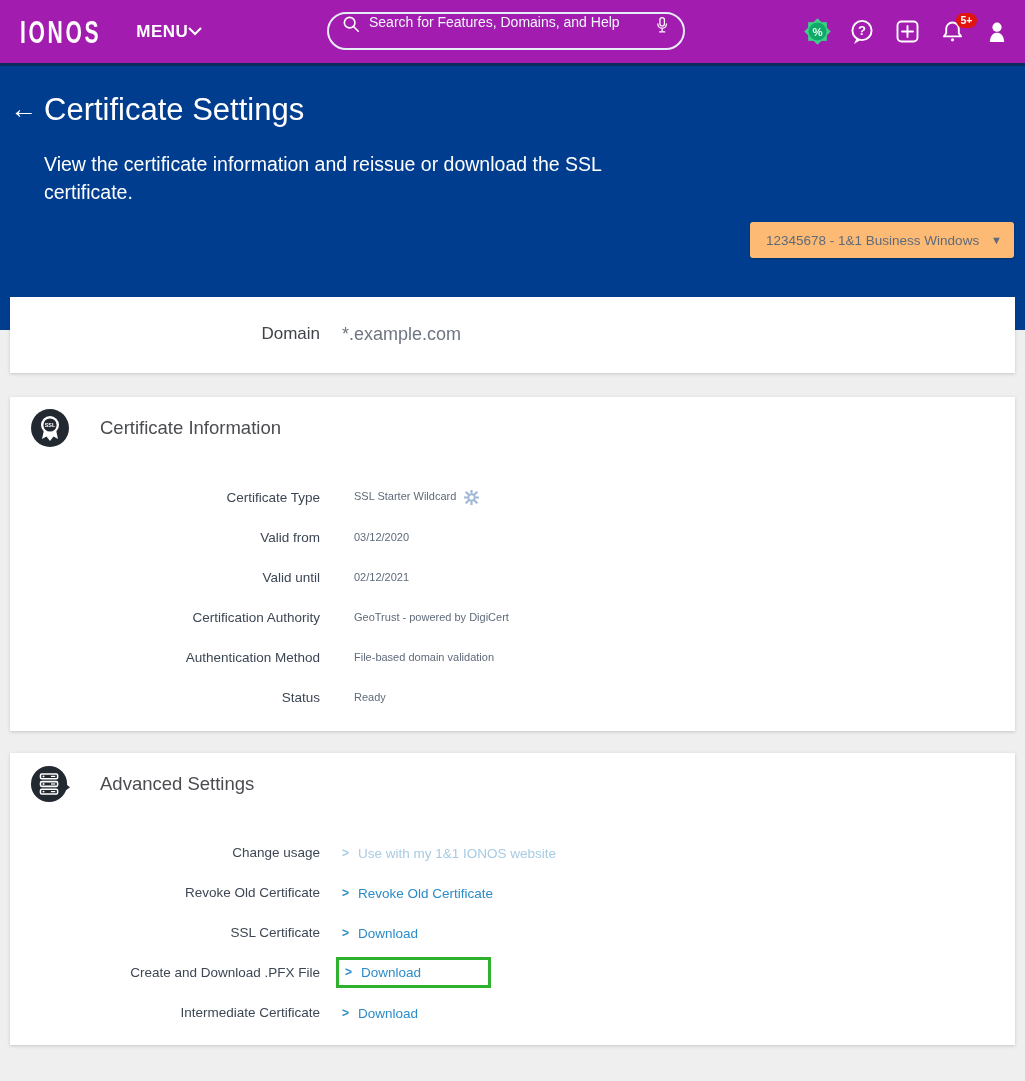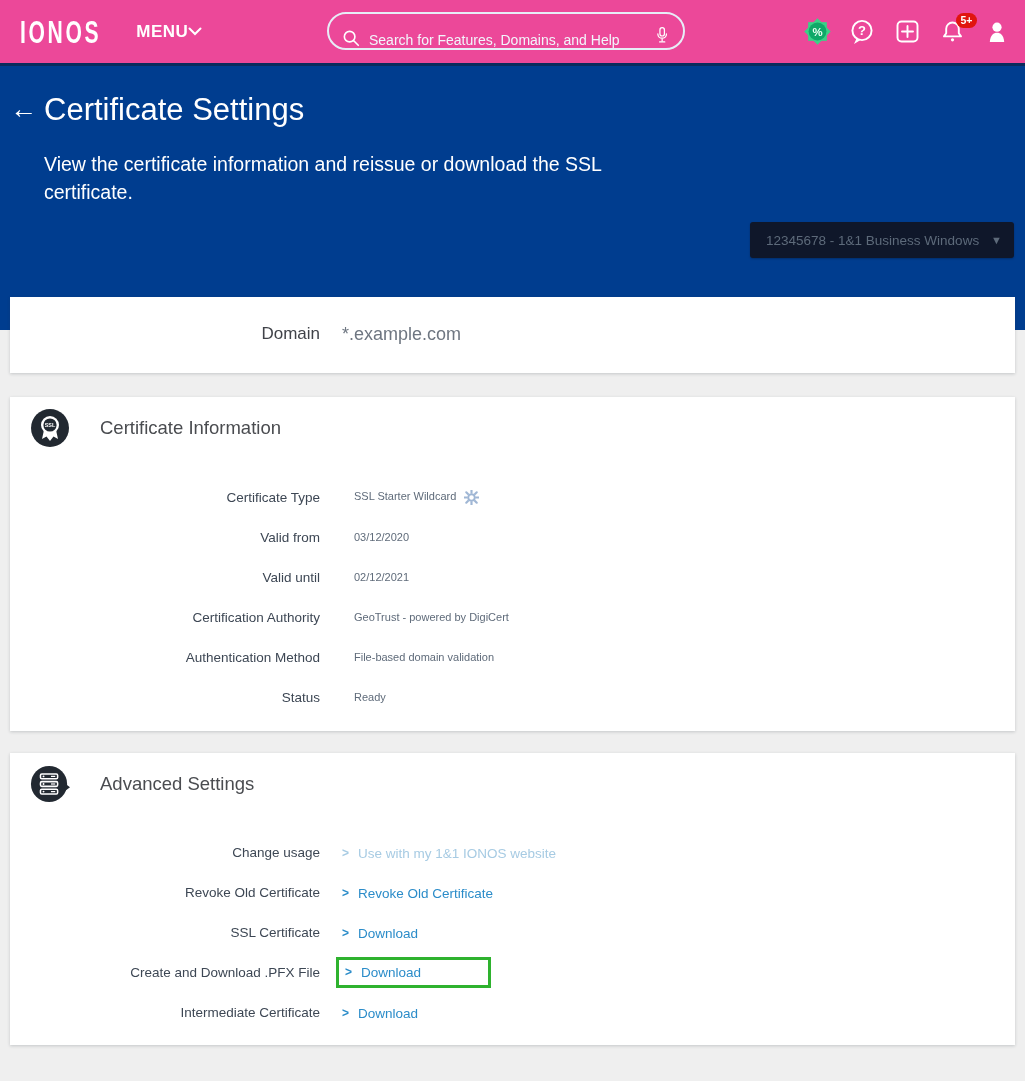--- a/index.html
+++ b/index.html
@@ -1,42 +1,42 @@
 <!DOCTYPE html>
 <html><head>
 <meta charset="utf-8">
 <style>
   * { margin:0; padding:0; box-sizing:border-box; }
   html,body { background:#efefef; font-family:"Liberation Sans", sans-serif; }
   .page { position:relative; width:1025px; height:1081px; background:#efefef; overflow:hidden; }
 
   
   .topbar { position:absolute; left:0; top:0; width:1025px; height:66px;
-    background:#ec4899; border-bottom:3px solid #0a2b5c; display:flex; align-items:center; }
+    background:#a21caf; border-bottom:3px solid #0a2b5c; display:flex; align-items:center; }
   .topbar-inner { position:relative; width:100%; height:63px; display:flex; align-items:center; }
   .logo { margin-left:20px; color:#fff; font-weight:bold; font-size:24px; letter-spacing:3px;
     transform:scale(0.88,1.32); transform-origin:left center; cursor:pointer; }
   .menu { margin-left:24px; display:flex; align-items:center; color:#fff; cursor:pointer; }
   .menu-label { font-size:17px; font-weight:bold; letter-spacing:.5px; }
   .searchbar { position:absolute; left:327px; top:12px; width:358px; height:38px;
-    border:2px solid #e7edf7; border-radius:20px; display:flex; align-items:flex-end; padding:0 12px 0 12px; }
+    border:2px solid #e7edf7; border-radius:20px; display:flex; align-items:flex-start; padding:0 12px 0 12px; }
   .searchbar input { flex:1; background:transparent; border:none; outline:none; color:#fff;
     font-size:14px; font-family:"Liberation Sans", sans-serif; margin-left:8px; }
   .searchbar input::placeholder { color:#f2f6fc; opacity:1; }
   .topbar-icons { position:absolute; right:14px; top:0; height:63px; display:flex; align-items:center; gap:17px; }
   .tb-icon { position:relative; width:28px; height:28px; display:flex; align-items:center; justify-content:center; cursor:pointer; }
   .badge { position:absolute; top:-5px; right:-11px; background:#e0150f; color:#fff; font-size:10.5px;
     font-weight:bold; border-radius:8px; padding:1.5px 4.5px; line-height:1.2; }
 
   
   .hero { position:absolute; left:0; top:66px; width:1025px; height:264px; background:#003d8f; }
   .back-arrow { position:absolute; left:10px; top:30px; color:#fff; font-size:27px; font-weight:300; cursor:pointer; line-height:1; }
   .hero-title { position:absolute; left:44px; top:26px; color:#fff; font-size:31px; font-weight:400; }
   .hero-desc { position:absolute; left:44px; top:84px; width:650px; color:#fff; font-size:19.5px; line-height:28px; font-weight:400; }
-  .contract-select { position:absolute; left:750px; top:156px; width:264px; height:36px; background:#0f172a;
+  .contract-select { position:absolute; left:750px; top:156px; width:264px; height:36px; background:#fdba74;
     border-radius:3px; display:flex; align-items:center; padding:0 12px 0 16px; cursor:pointer;
     box-shadow:0 1px 2px rgba(0,0,0,.25); }
   .contract-select .sel-text { flex:1; font-size:13.5px; color:#5d6a7a; }
   .sel-caret { color:#5d6a7a; font-size:11px; }
 
   
   .card { position:absolute; left:10px; width:1005px; background:#fff;
     box-shadow:0 1px 3px rgba(50,60,70,.22); z-index:2; }
   .card-domain { top:297px; height:76px; }
   .card-cert   { top:397px; height:334px; }

